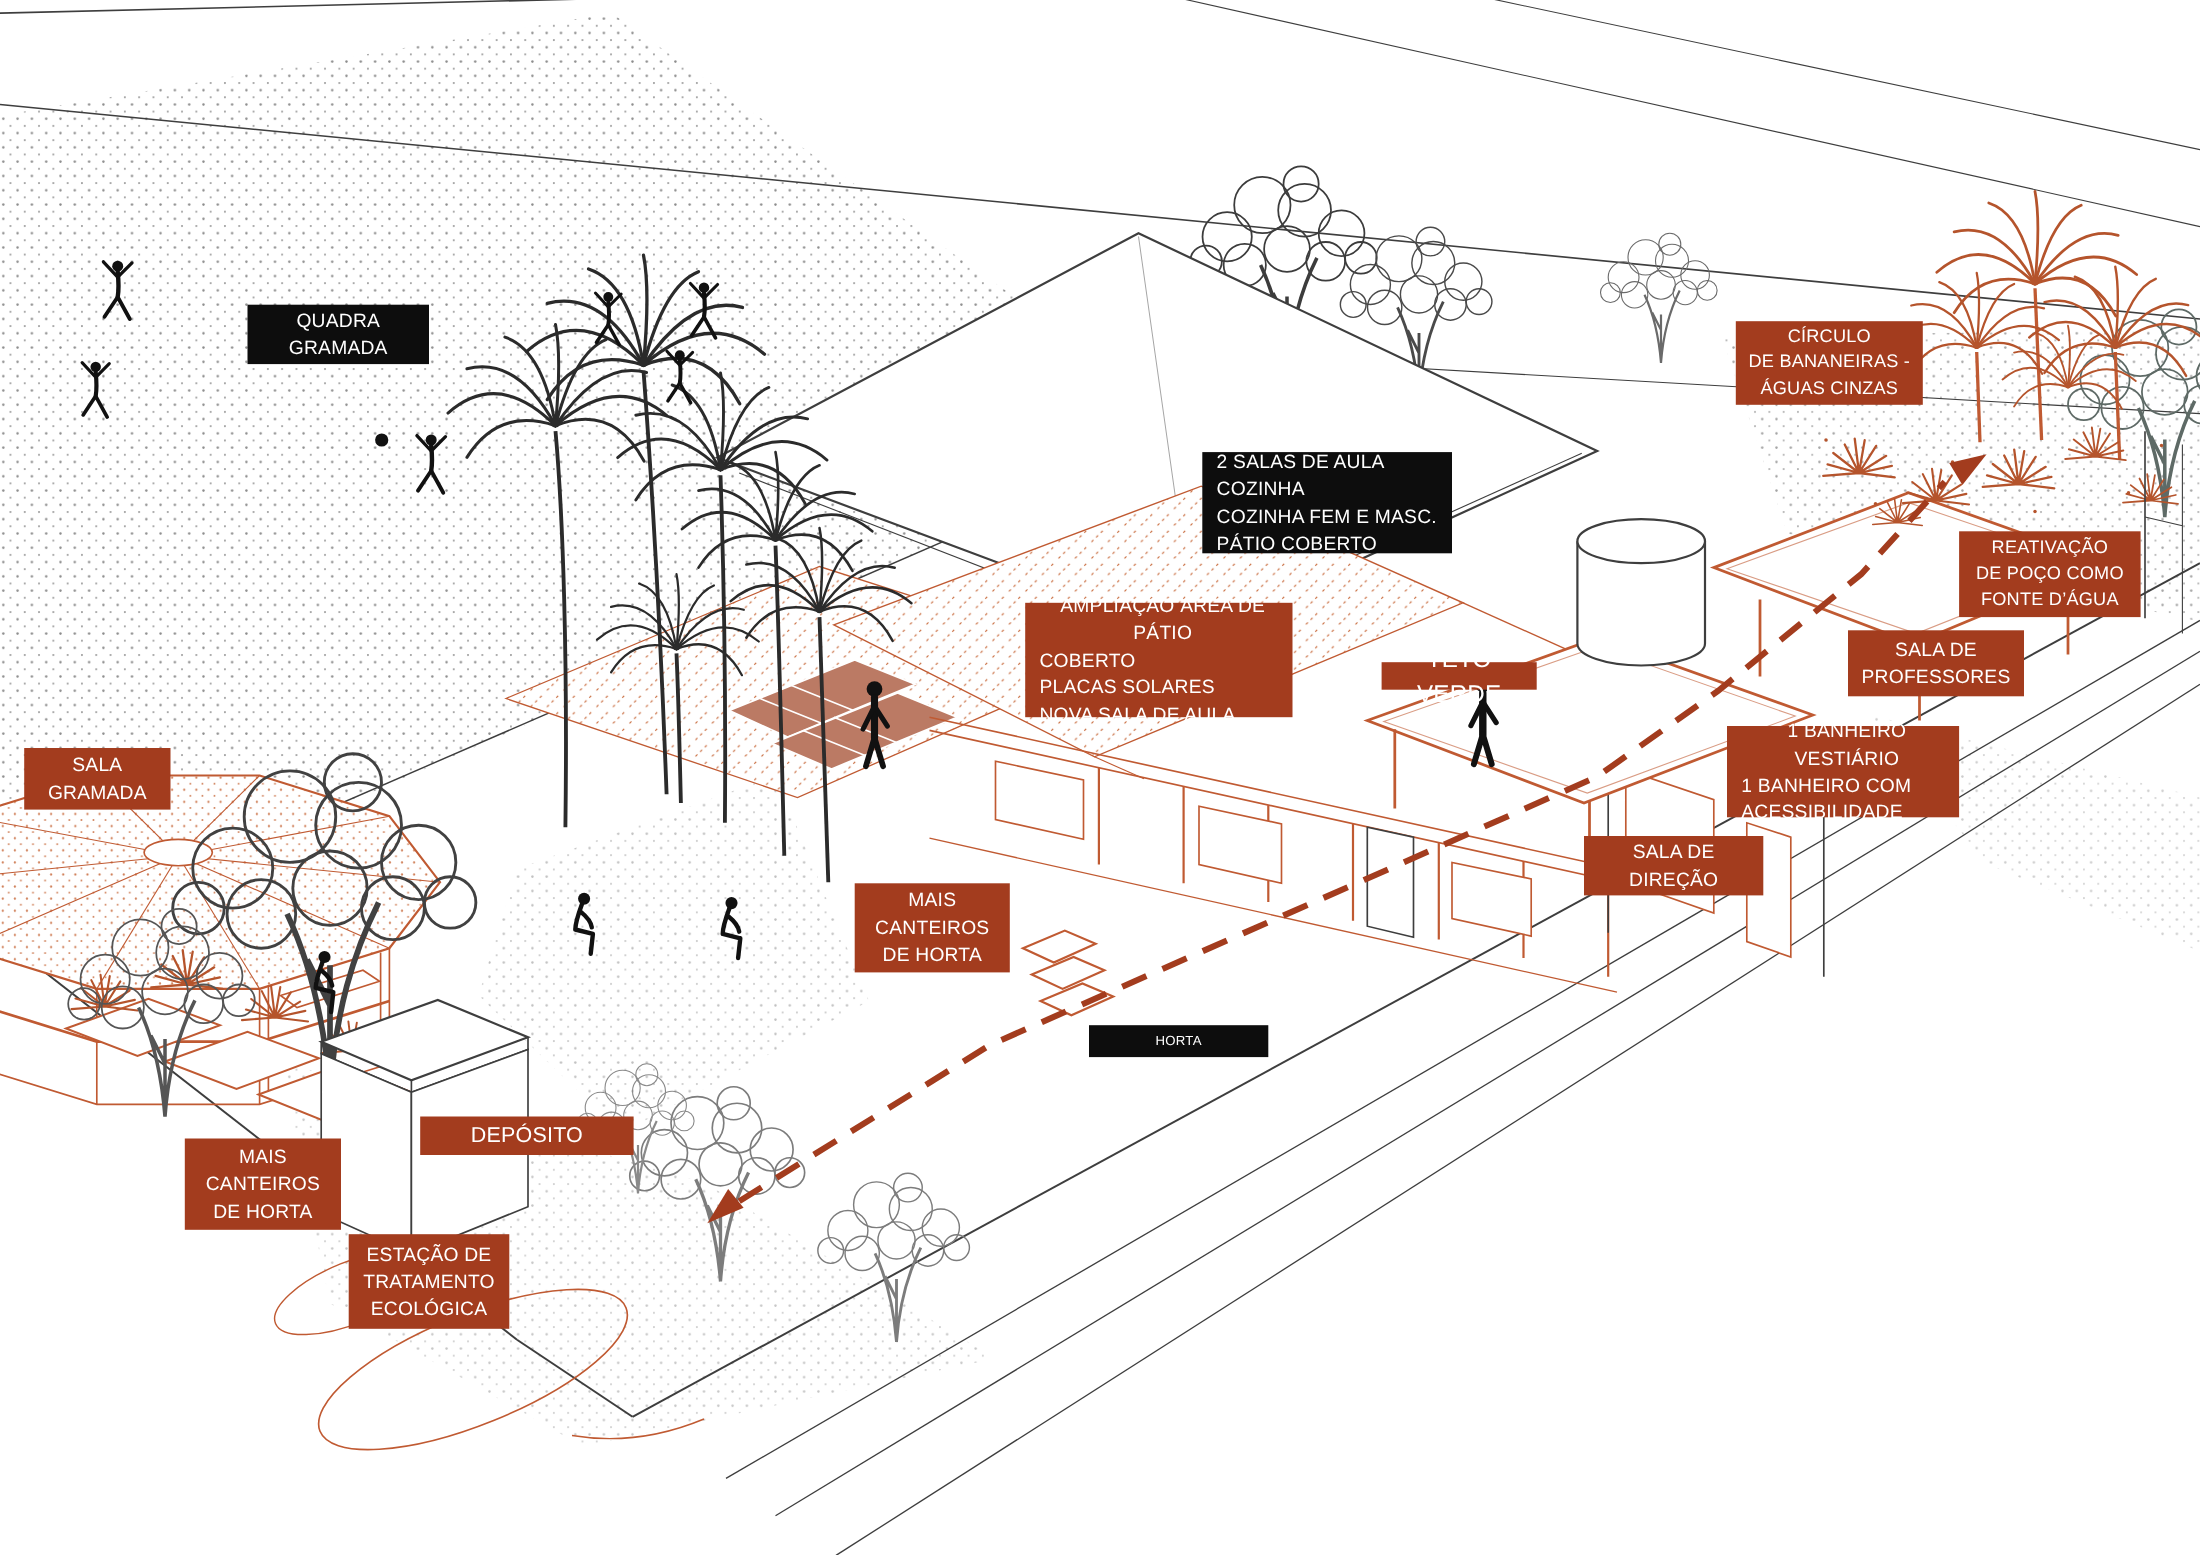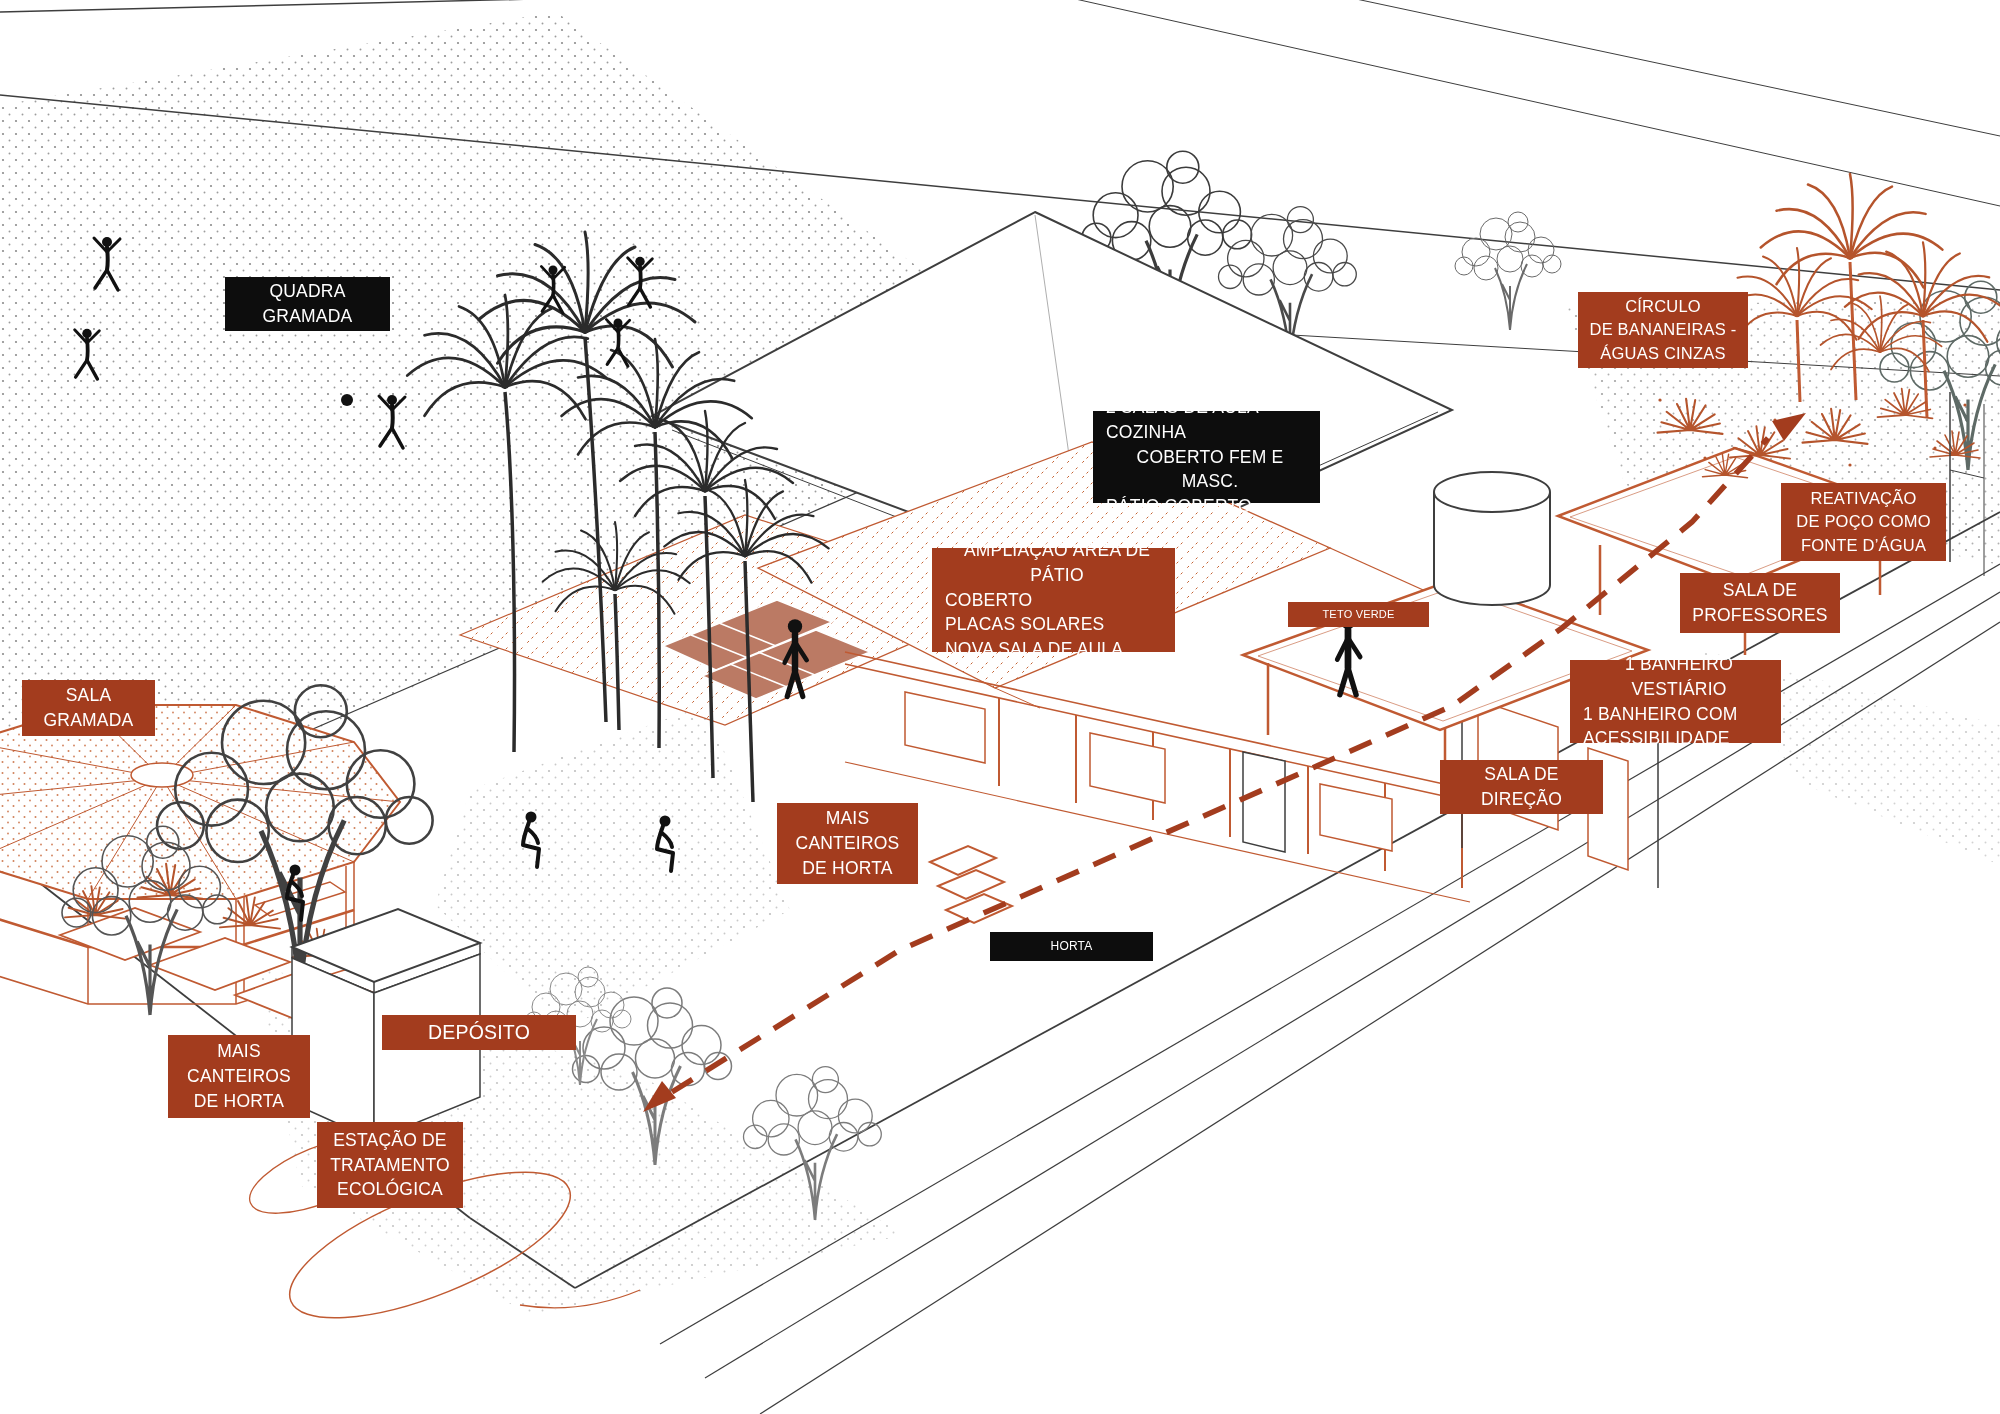--- a/index.html
+++ b/index.html
@@ -325,21 +325,21 @@
 
 <div class="lbl red center" style="left:1578px;top:292px;width:170px;height:76px;font-size:16.5px">
   <span>CÍRCULO</span>
       <span>DE BANANEIRAS -</span>
       <span>ÁGUAS CINZAS</span>
 </div>
 
 <div class="lbl black leftal" style="left:1093px;top:411px;width:227px;height:92px">
   <span>2 SALAS DE AULA</span>
       <span>COZINHA</span>
-  <span>COBERTO FEM E MASC.</span>
+  <span>COZINHA FEM E MASC.</span>
       <span>PÁTIO COBERTO</span>
 </div>
 
 <div class="lbl red leftal" style="left:932px;top:548px;width:243px;height:104px">
   <span>AMPLIAÇÃO ÁREA DE PÁTIO</span>
       <span>COBERTO</span>
   <span>PLACAS SOLARES</span>
       <span>NOVA SALA DE AULA</span>
 </div>
 
@@ -347,21 +347,21 @@
   <span>REATIVAÇÃO</span>
       <span>DE POÇO COMO</span>
       <span>FONTE D’ÁGUA</span>
 </div>
 
 <div class="lbl red center" style="left:1680px;top:573px;width:160px;height:60px">
   <span>SALA DE</span>
       <span>PROFESSORES</span>
 </div>
 
-<div class="lbl red center" style="left:1288px;top:602px;width:141px;height:25px;font-size:11px">
+<div class="lbl red center" style="left:1256px;top:602px;width:141px;height:25px;font-size:22px">
   <span>TETO VERDE</span>
 </div>
 
 <div class="lbl red leftal" style="left:1570px;top:660px;width:211px;height:83px">
   <span>1 BANHEIRO VESTIÁRIO</span>
       <span>1 BANHEIRO COM</span>
       <span>ACESSIBILIDADE</span>
 </div>
 
 <div class="lbl red center" style="left:1440px;top:760px;width:163px;height:54px">

